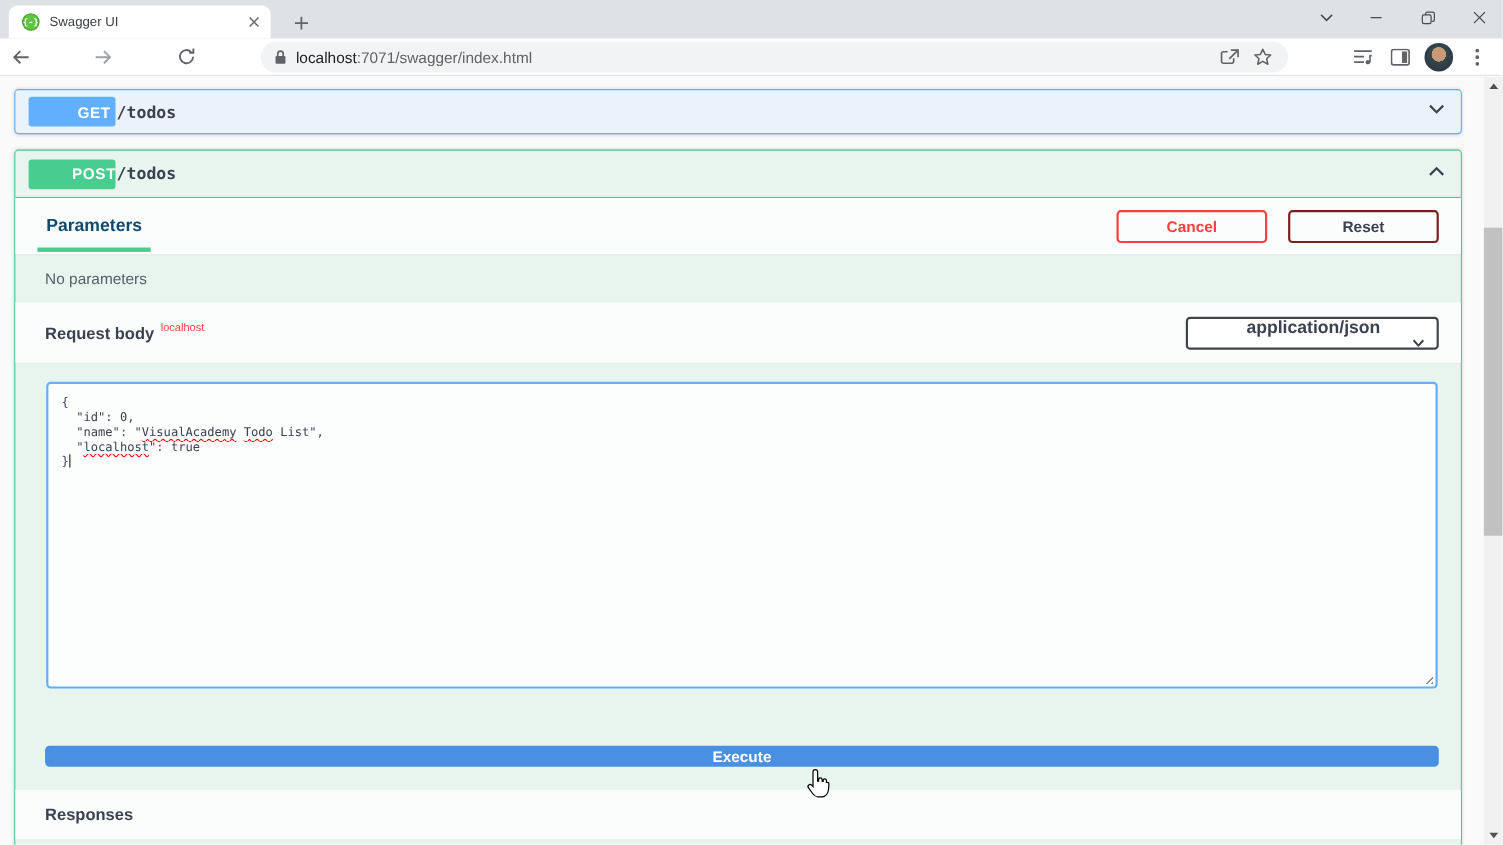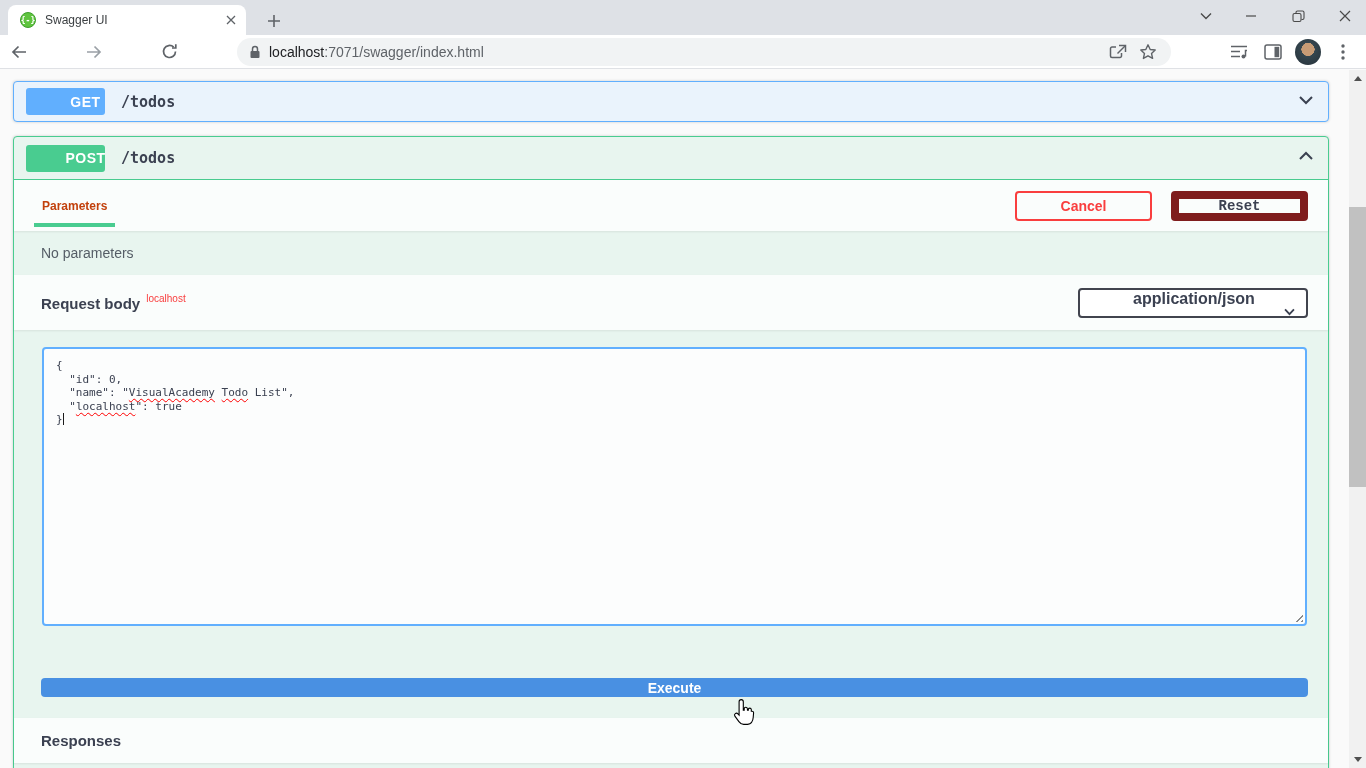--- a/index.html
+++ b/index.html
@@ -38,32 +38,32 @@
 
   .opblock { margin:0 20px 0 13px; border-radius:4px; box-shadow:0 0 3px rgba(0,0,0,.19); }
   .opblock-get { margin-top:11px; border:1px solid #61affe; background:#eaf3fc; height:41px;
                  display:flex; align-items:center; padding:0 12px; }
   .opblock-post { margin-top:14px; border:1px solid #49cc90; background:#e8f5ef; height:640px; }
   .op-header { height:43px; display:flex; align-items:center; padding:0 12px; border-bottom:1px solid #49cc90; }
   .badge { width:79px; height:27px; border-radius:3px; color:#fff; font-weight:bold; font-size:14px;
            display:flex; align-items:center; justify-content:center; letter-spacing:.5px; flex:0 0 79px;padding-left:40px; }
   .badge-get { background:#61affe; }
   .badge-post { background:#49cc90; }
-  .op-path { font-family:"DejaVu Sans Mono", monospace; font-size:15px; font-weight:600; color:#3b4151; margin-left:16px; flex:1; }
+  .op-path { font-family:"DejaVu Sans Mono", monospace; font-size:15px; font-weight:600; color:#3b4151; margin-left:1px; flex:1; }
   .chev { flex:0 0 auto; }
 
   .section-header { background:#fafdfc; box-shadow:0 1px 2px rgba(0,0,0,.08); display:flex; align-items:center; }
   .params-header { height:51px; padding:0 20px; position:relative; }
-  .param-tab { position:relative; padding:0 8px; font-size:12px; font-weight:bold; color:#c2410c;text-align:right; }
+  .param-tab { position:relative; padding:0 8px; font-size:16px; font-weight:bold; color:#0c4a6e;text-align:right; }
   .param-tab::after { content:""; position:absolute; left:0; right:0; bottom:-14px; height:4px; background:#49cc90; }
   .hbuttons { margin-left:auto; display:flex; gap:19px; }
   .btn { width:137px; height:30px; border-radius:4px; background:transparent; font-size:14px; font-weight:bold;
          font-family:"Liberation Sans", sans-serif; display:flex; align-items:center; justify-content:center; }
   .btn-cancel { border:2px solid #f93e3e; color:#f93e3e; }
-  .btn-reset  { border:8px solid #7f1d1d; color:#3b4151;font-family:Liberation Mono, monospace; }
+  .btn-reset  { border:2px solid #7f1d1d; color:#3b4151; }
 
   .no-params { height:44px; display:flex; align-items:center; padding:0 27px; font-size:14px; color:#555d66; }
 
   .body-header { height:55px; padding:0 20px 0 27px; }
   .rb-label { font-size:15px; font-weight:bold; color:#3b4151; }
   .rb-required { font-size:10px; color:#f93e3e; vertical-align:7px; margin-left:6px; }
   .content-type { margin-left:auto; width:230px; height:30px; background:#fff; border:2px solid #41444e;
                   border-radius:4px; display:flex; align-items:center; padding:0 10px 0 12px;
                   font-size:16px; font-weight:600; color:#3b4151;flex-direction:column; }
   .content-type svg { margin-left:auto; }

